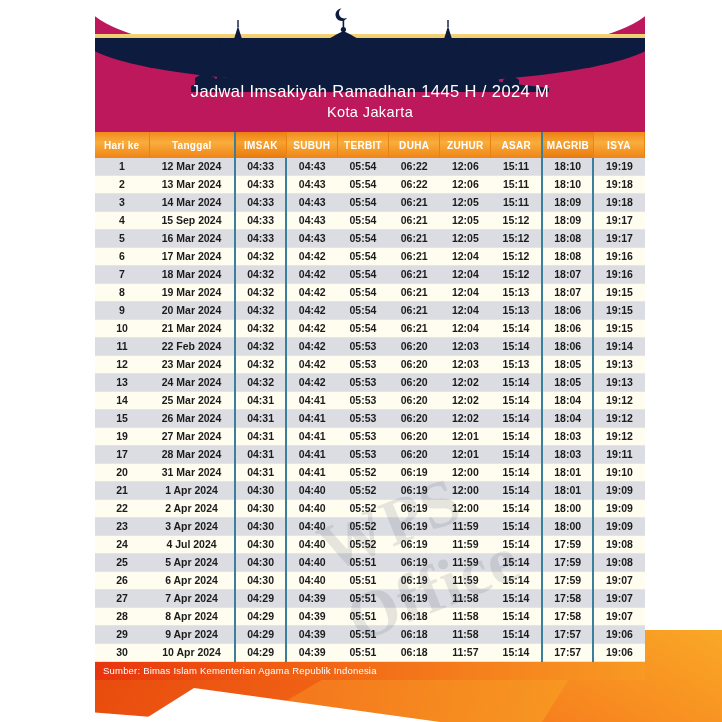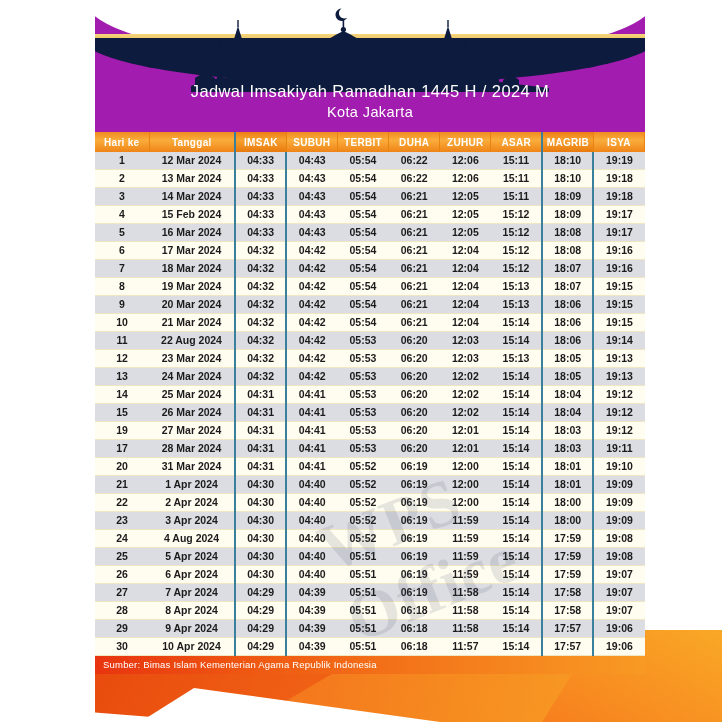--- a/index.html
+++ b/index.html
@@ -67,21 +67,21 @@
     position: absolute;
     left: 95px;
     top: 0;
     width: 550px;
   }
 
   
   .banner {
     position: relative;
     height: 132px;
-    background: #a21caf;
+    background: #be185d;
     overflow: hidden;
   }
   .banner-white-top {
     position: absolute;
     left: -10px; right: -10px; top: 0;
     height: 62px;
     background: #ffffff;
     border-bottom-left-radius: 50% 100%;
     border-bottom-right-radius: 50% 100%;
   }
@@ -125,21 +125,21 @@
   
   .tbl-wrap { position: relative; }
   table.sched {
     width: 550px;
     border-collapse: collapse;
     table-layout: fixed;
     font-size: 10.5px;
     color: #1b1b1b;
   }
   table.sched th {
-    height: 20px;
+    height: 26px;
     background: linear-gradient(180deg, #f08a1e 0%, #f9ad3c 40%, #ef8417 100%);
     color: #ffffff;
     font-size: 10px;
     font-weight: bold;
     letter-spacing: .3px;
     text-align: center;
     border-right: 1px solid #e8830f;
   }
   table.sched th.hl {
     background: linear-gradient(180deg, #ed7f14 0%, #f6a231 40%, #e97a0d 100%);
@@ -314,21 +314,21 @@
               <td class="">04:43</td>
               <td class="">05:54</td>
               <td class="">06:21</td>
               <td class="">12:05</td>
               <td class="">15:11</td>
               <td class="col-l col-r">18:09</td>
               <td class="">19:18</td>
             </tr>
             <tr class="even">
               <td class="c-num">4</td>
-              <td class="c-date">15 Feb 2024</td>
+              <td class="c-date">15 Sep 2024</td>
               <td class="col-l col-r">04:33</td>
               <td class="">04:43</td>
               <td class="">05:54</td>
               <td class="">06:21</td>
               <td class="">12:05</td>
               <td class="">15:12</td>
               <td class="col-l col-r">18:09</td>
               <td class="">19:17</td>
             </tr>
             <tr class="odd">
@@ -398,21 +398,21 @@
               <td class="">04:42</td>
               <td class="">05:54</td>
               <td class="">06:21</td>
               <td class="">12:04</td>
               <td class="">15:14</td>
               <td class="col-l col-r">18:06</td>
               <td class="">19:15</td>
             </tr>
             <tr class="odd">
               <td class="c-num">11</td>
-              <td class="c-date">22 Aug 2024</td>
+              <td class="c-date">22 Feb 2024</td>
               <td class="col-l col-r">04:32</td>
               <td class="">04:42</td>
               <td class="">05:53</td>
               <td class="">06:20</td>
               <td class="">12:03</td>
               <td class="">15:14</td>
               <td class="col-l col-r">18:06</td>
               <td class="">19:14</td>
             </tr>
             <tr class="even">
@@ -530,21 +530,21 @@
               <td class="">04:40</td>
               <td class="">05:52</td>
               <td class="">06:19</td>
               <td class="">11:59</td>
               <td class="">15:14</td>
               <td class="col-l col-r">18:00</td>
               <td class="">19:09</td>
             </tr>
             <tr class="even">
               <td class="c-num">24</td>
-              <td class="c-date">4 Aug 2024</td>
+              <td class="c-date">4 Jul 2024</td>
               <td class="col-l col-r">04:30</td>
               <td class="">04:40</td>
               <td class="">05:52</td>
               <td class="">06:19</td>
               <td class="">11:59</td>
               <td class="">15:14</td>
               <td class="col-l col-r">17:59</td>
               <td class="">19:08</td>
             </tr>
             <tr class="odd">

